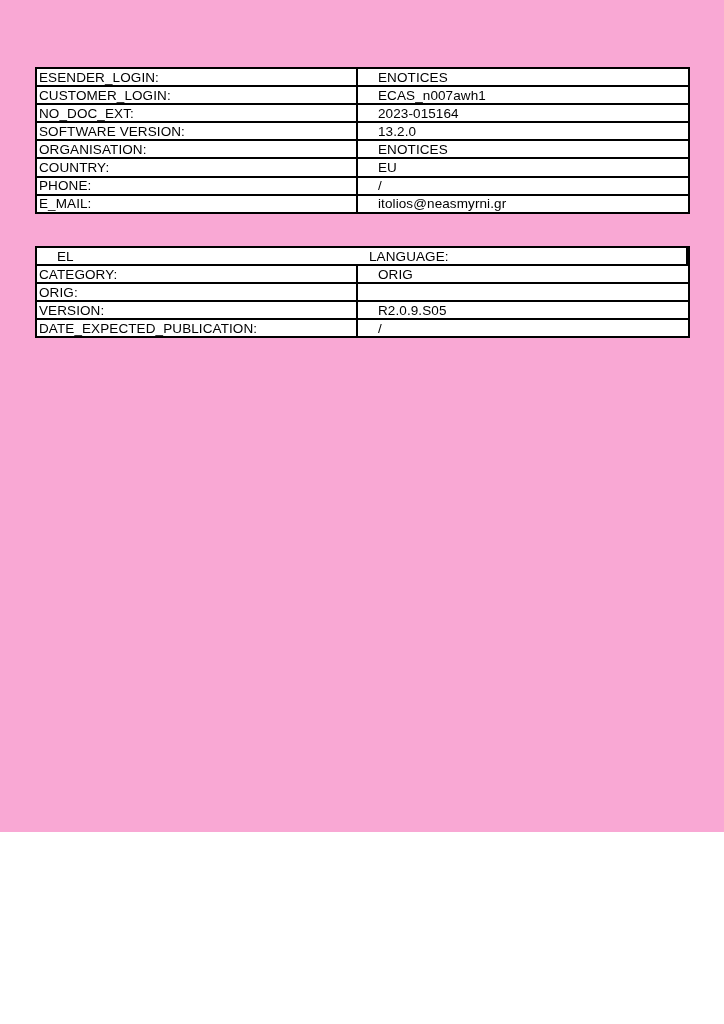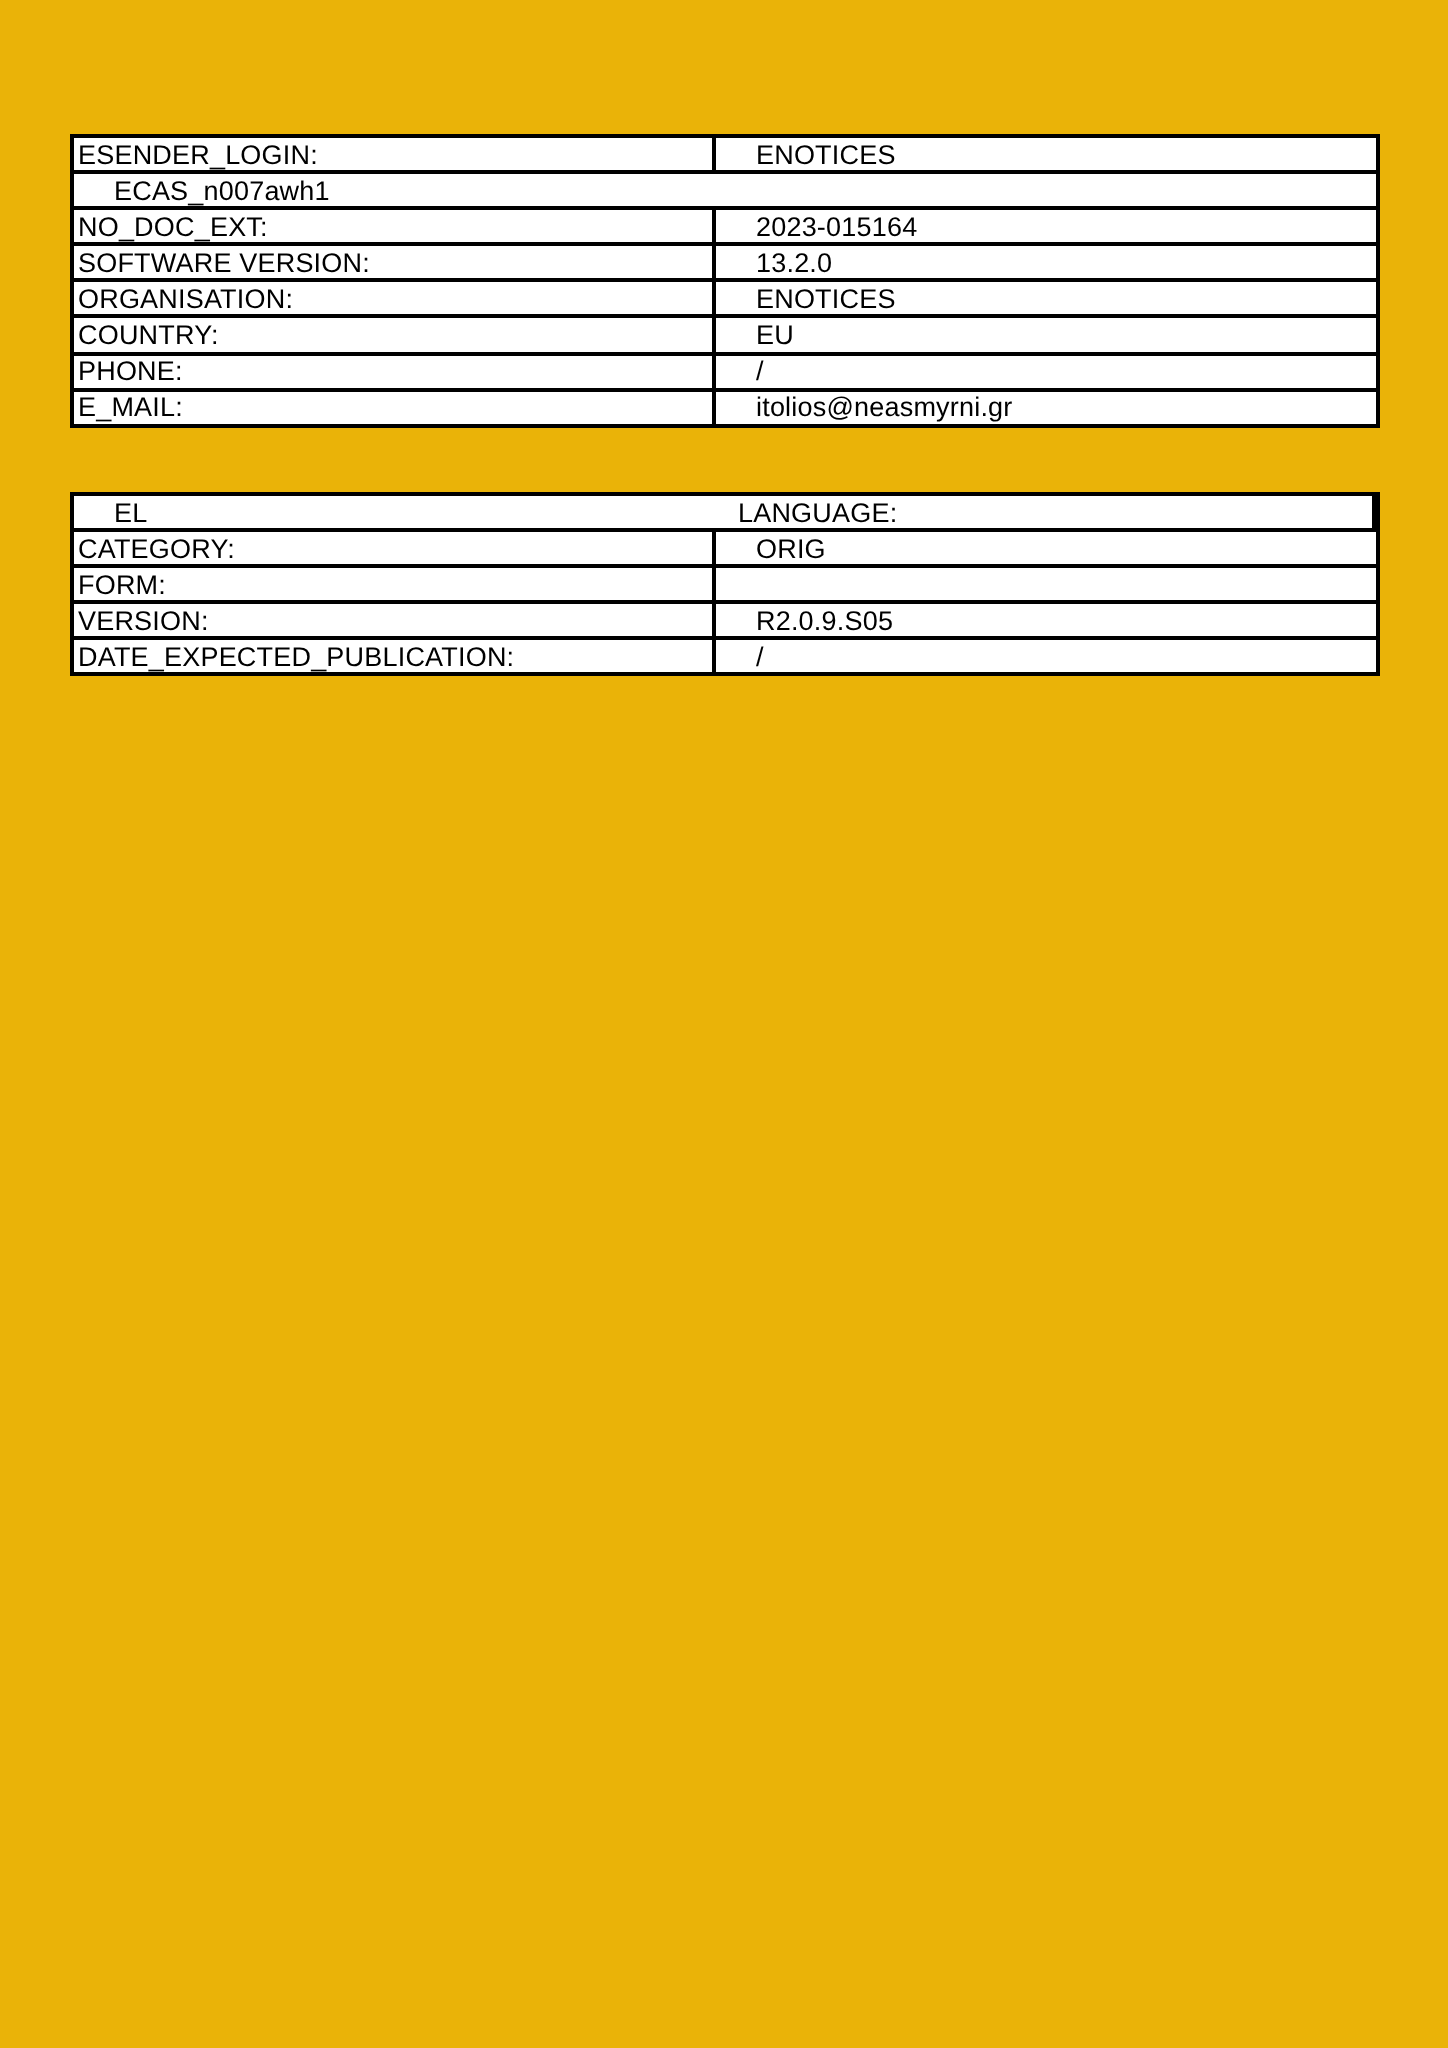--- a/index.html
+++ b/index.html
@@ -11,22 +11,22 @@
     height: 1024px;
     background: #ffffff;
     position: relative;
     font-family: "Liberation Sans", sans-serif;
     color: #000000;
   }
   .doc-page {
     position: absolute;
     left: 0; top: 0;
     width: 724px;
-    height: 1024px;
-    background: #eab308;
+    height: 832px;
+    background: #f9a8d4;
   }
   .kv-table {
     position: absolute;
     left: 35px;
     width: 655px;
     border: 2px solid #000000;
     box-sizing: border-box;
     background: #ffffff;
   }
   .kv-table.table-1 { top: 67px; }
@@ -64,20 +64,21 @@
 <body>
 
 <div class="doc-page">
 
   <div class="kv-table table-1">
     <div class="kv-row">
       <div class="kv-cell kv-label">ESENDER_LOGIN:</div>
       <div class="kv-cell kv-value">ENOTICES</div>
     </div>
     <div class="kv-row">
+      <div class="kv-cell kv-label">CUSTOMER_LOGIN:</div>
       <div class="kv-cell kv-value">ECAS_n007awh1</div>
     </div>
     <div class="kv-row">
       <div class="kv-cell kv-label">NO_DOC_EXT:</div>
       <div class="kv-cell kv-value">2023-015164</div>
     </div>
     <div class="kv-row">
       <div class="kv-cell kv-label">SOFTWARE VERSION:</div>
       <div class="kv-cell kv-value">13.2.0</div>
     </div>
@@ -102,21 +103,21 @@
   <div class="kv-table table-2">
     <div class="kv-row">
       <div class="kv-cell kv-value">EL</div>
       <div class="kv-cell kv-label">LANGUAGE:</div>
     </div>
     <div class="kv-row">
       <div class="kv-cell kv-label">CATEGORY:</div>
       <div class="kv-cell kv-value">ORIG</div>
     </div>
     <div class="kv-row">
-      <div class="kv-cell kv-label">FORM:</div>
+      <div class="kv-cell kv-label">ORIG:</div>
     </div>
     <div class="kv-row">
       <div class="kv-cell kv-label">VERSION:</div>
       <div class="kv-cell kv-value">R2.0.9.S05</div>
     </div>
     <div class="kv-row">
       <div class="kv-cell kv-label">DATE_EXPECTED_PUBLICATION:</div>
       <div class="kv-cell kv-value">/</div>
     </div>
   </div>

